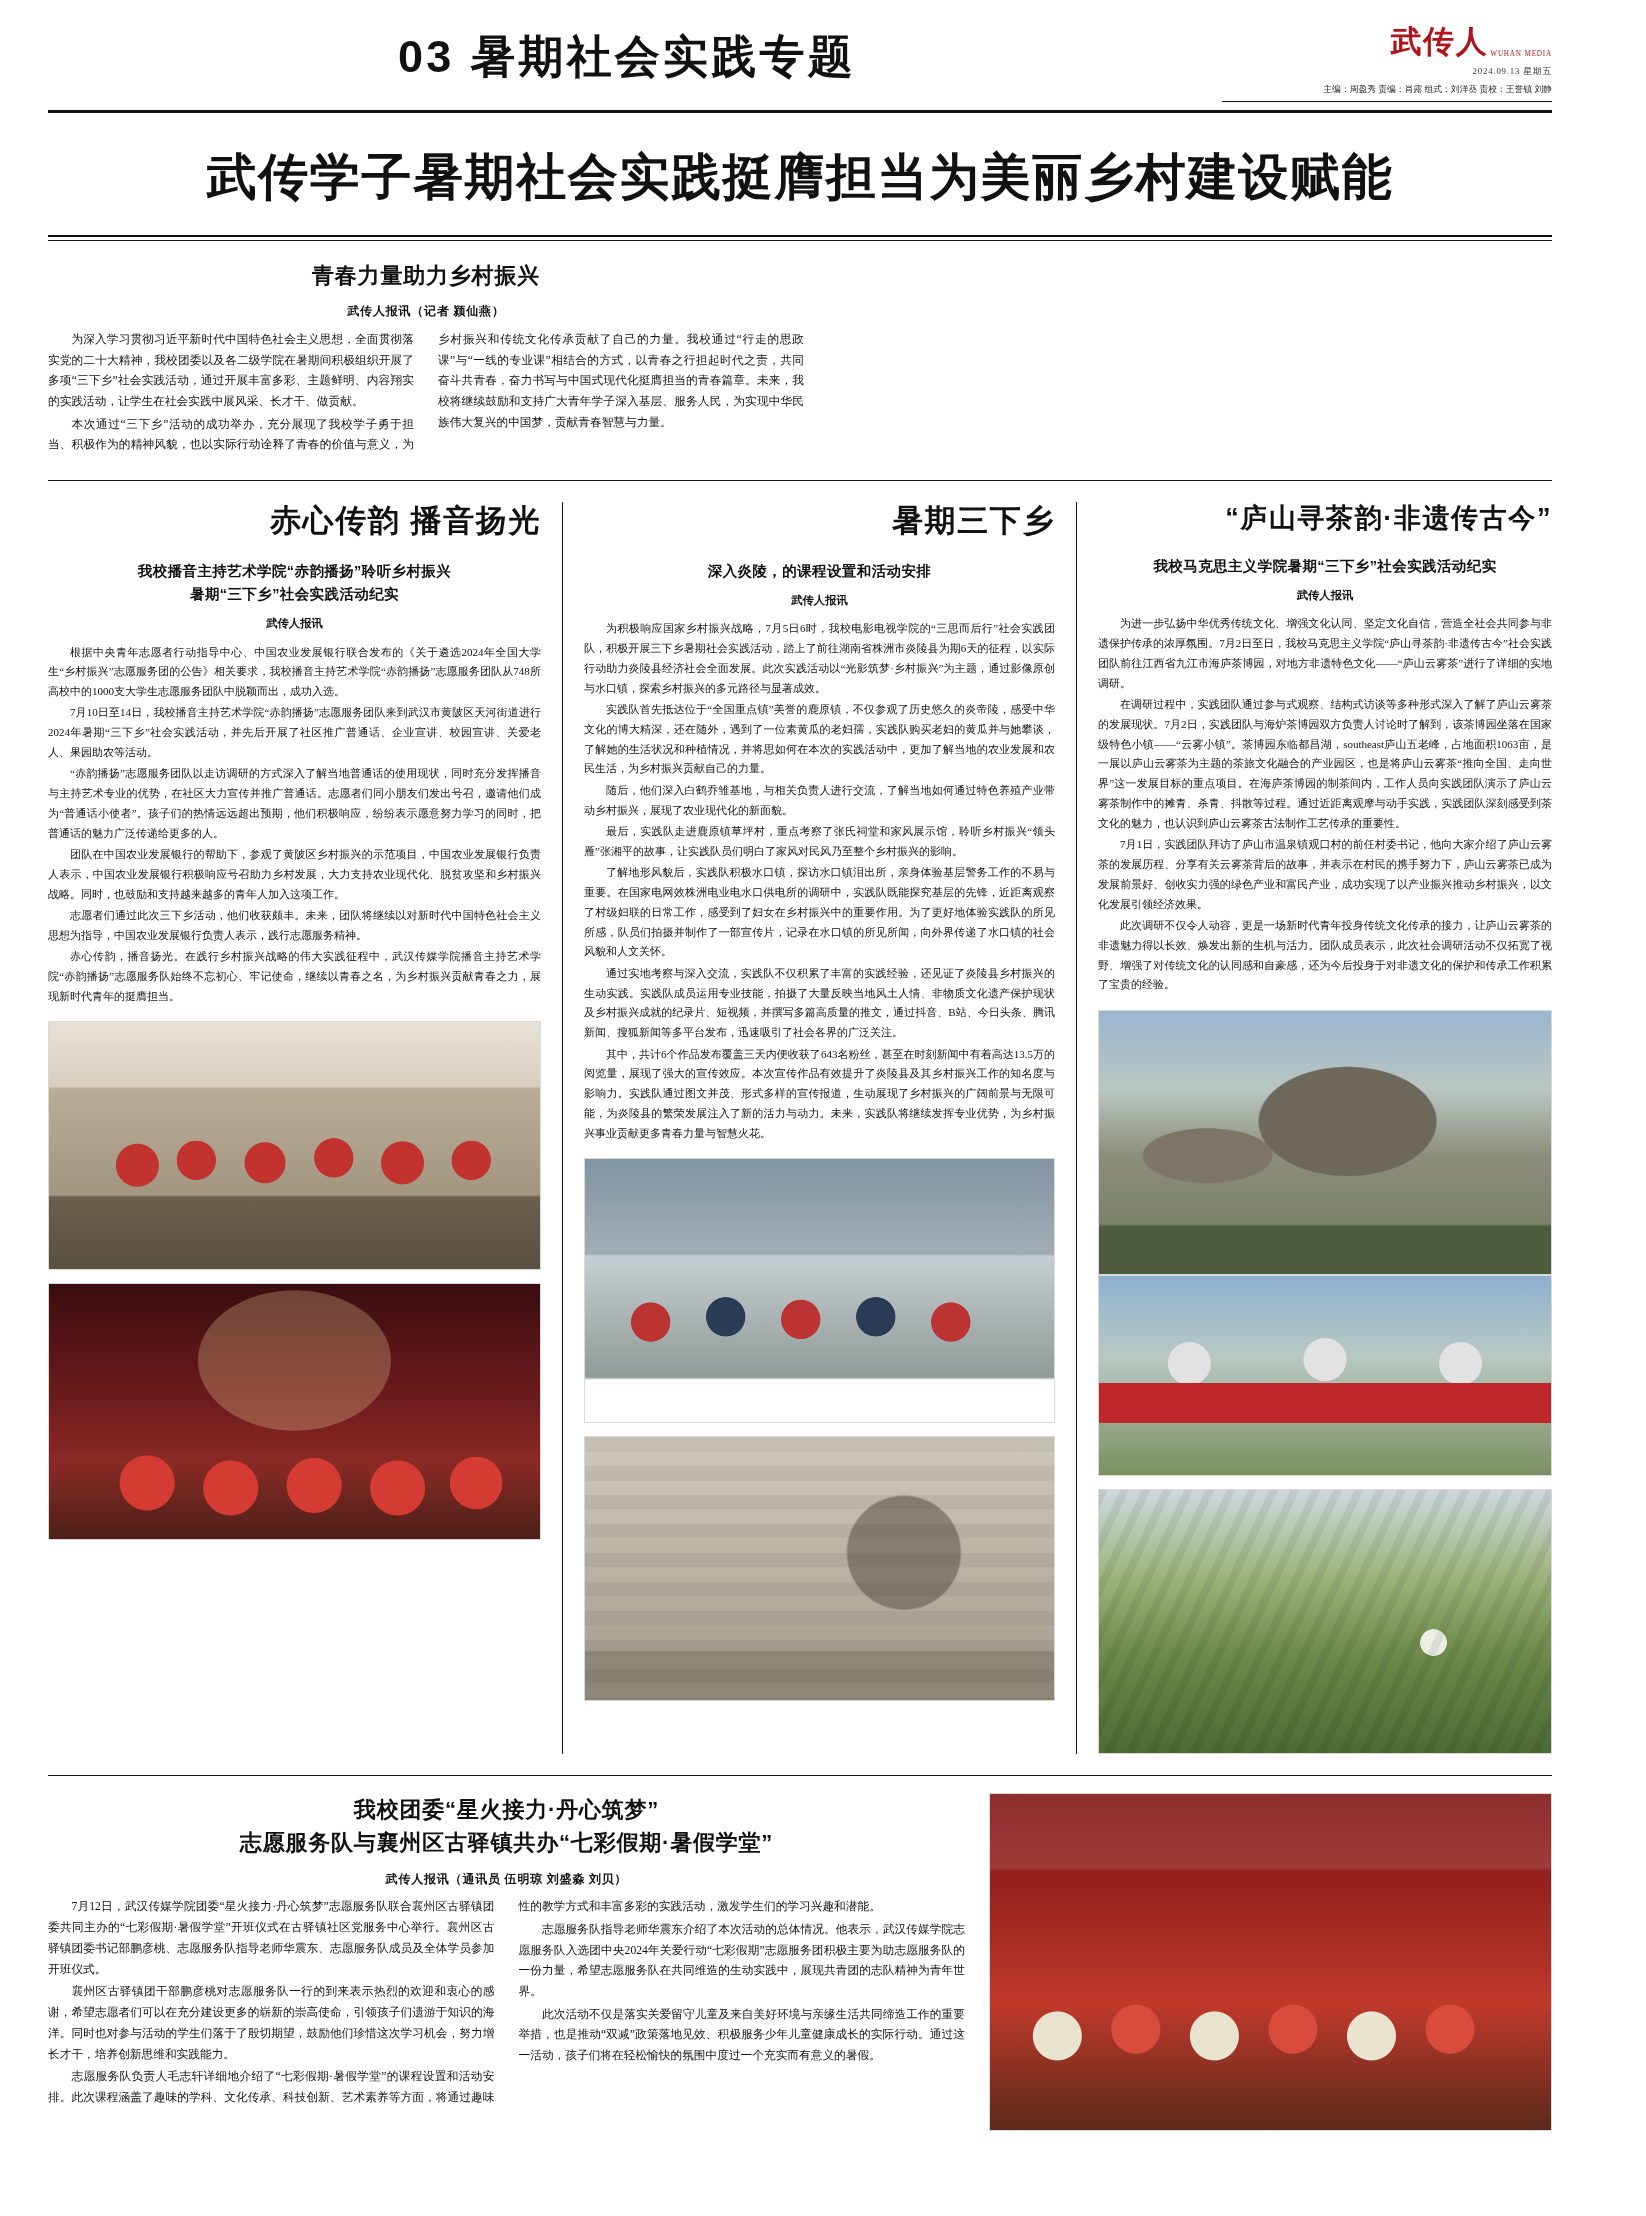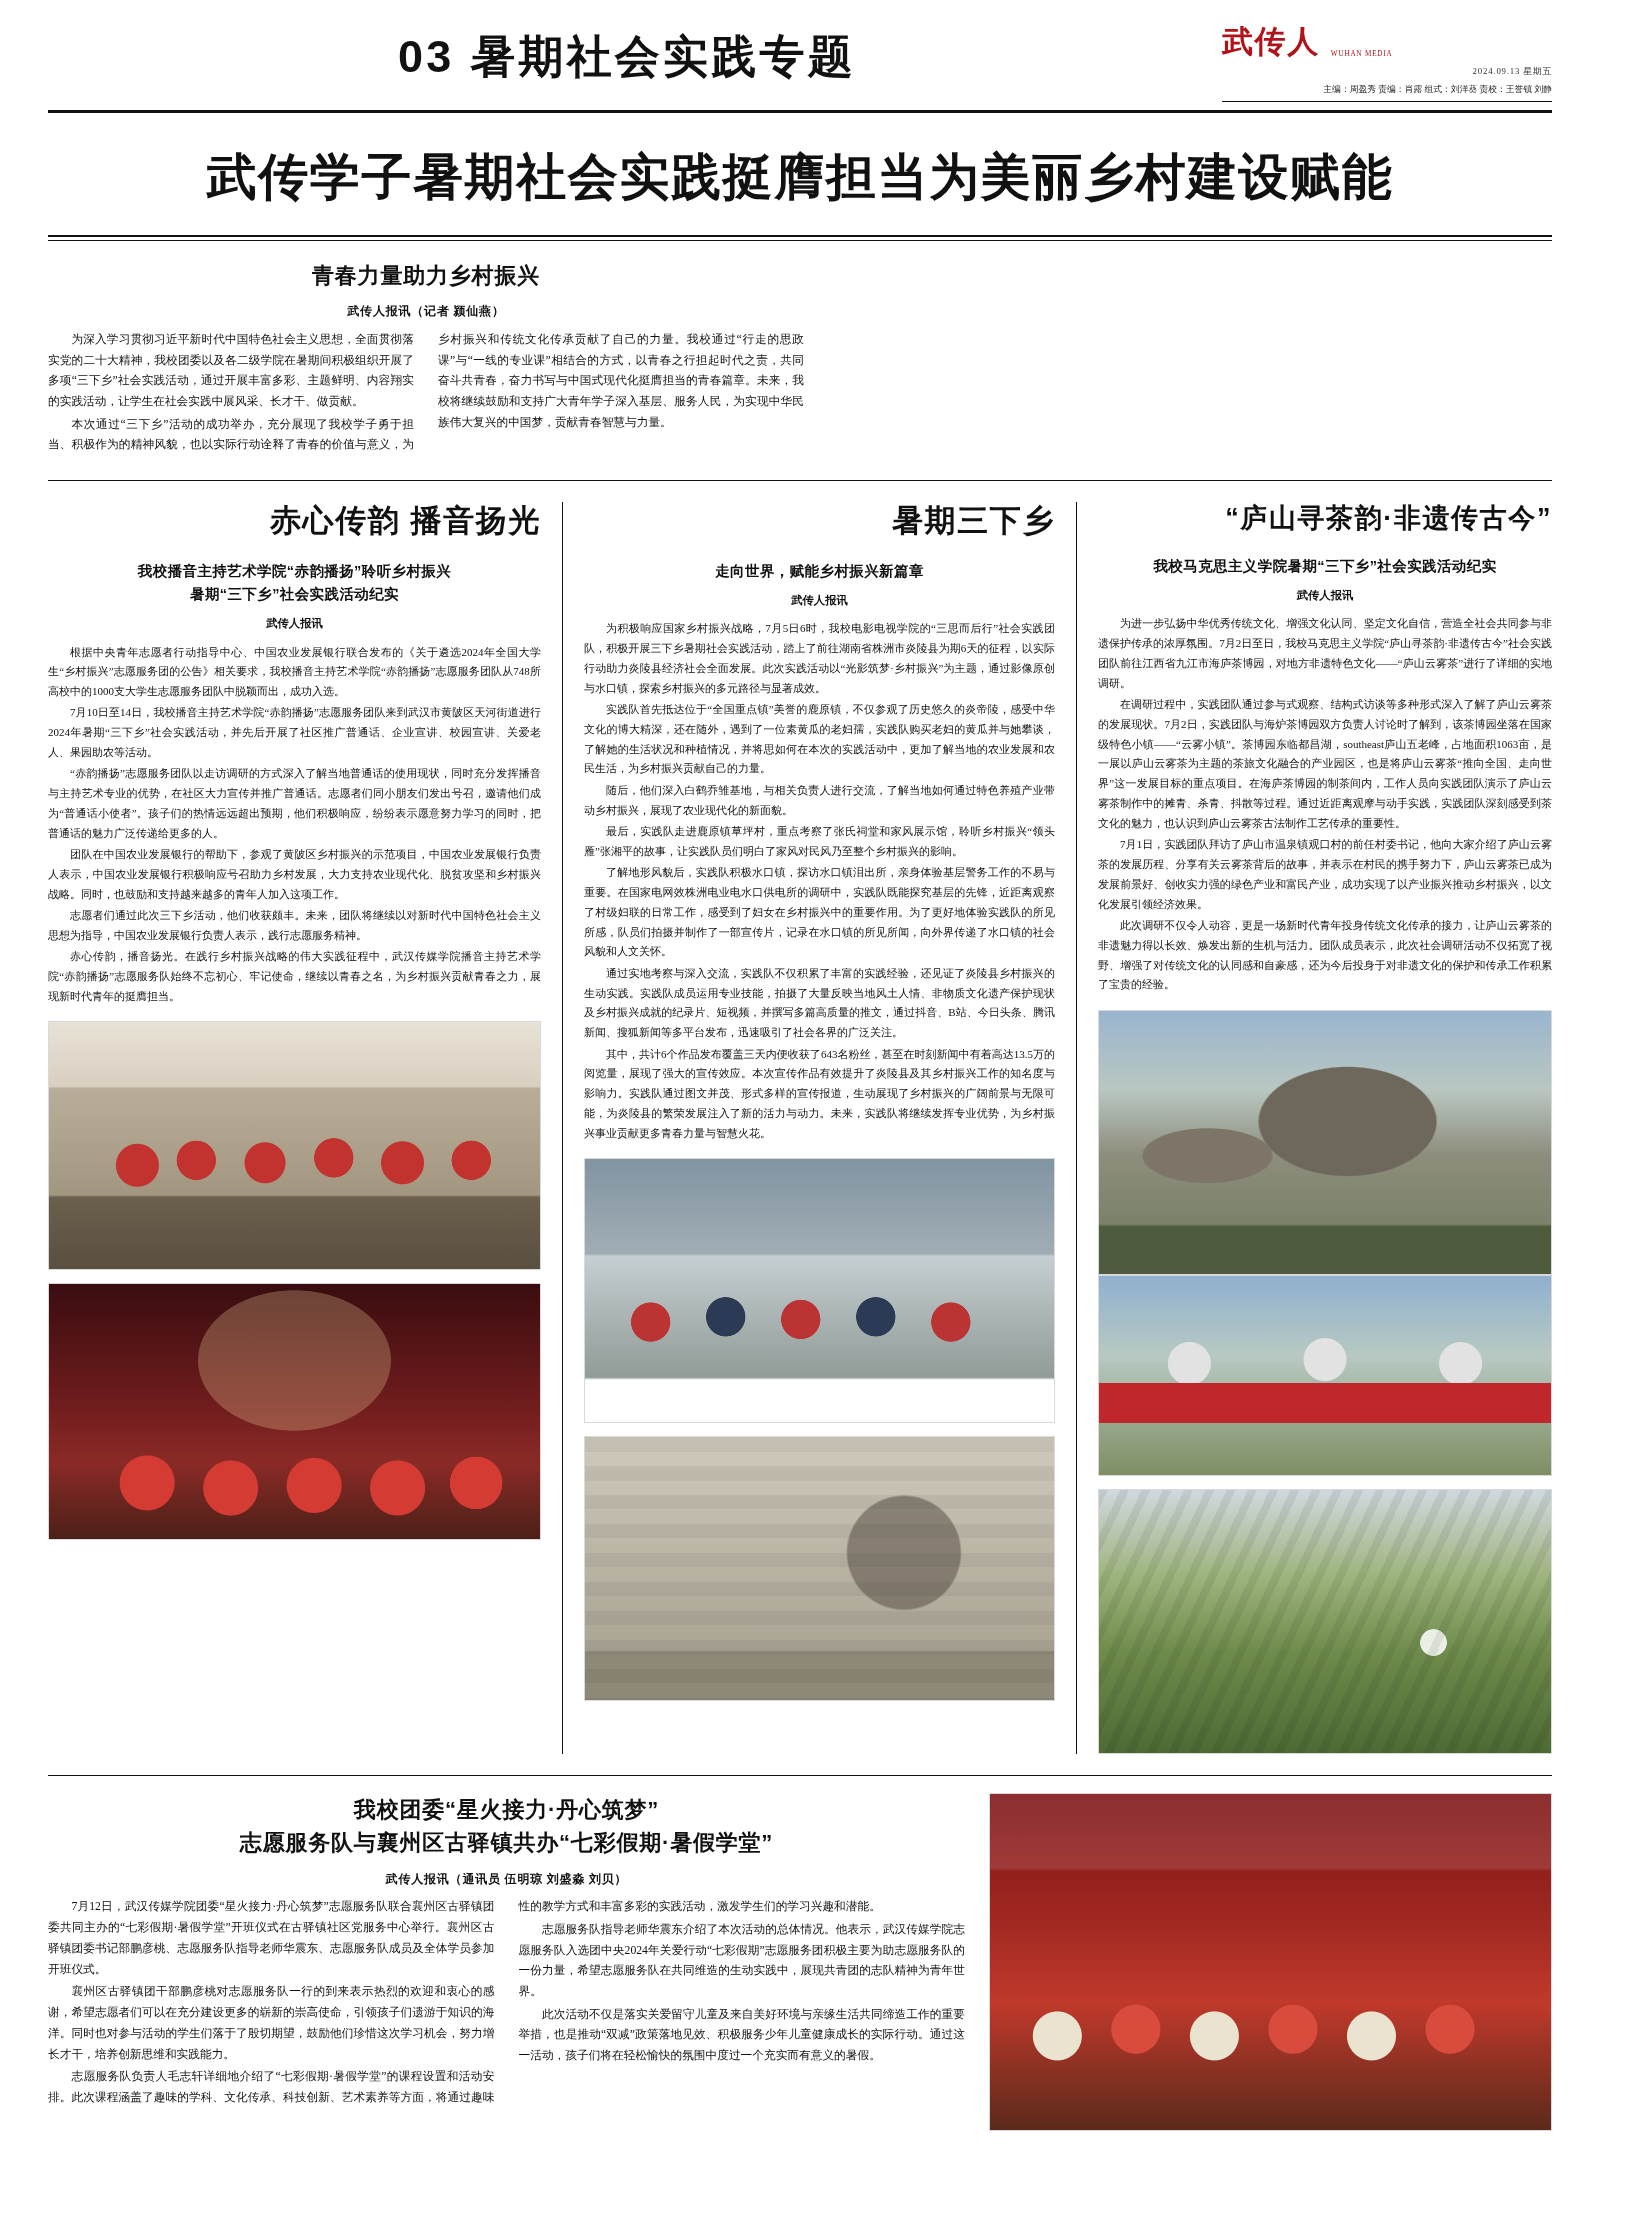--- a/index.html
+++ b/index.html
@@ -38,21 +38,22 @@
   }
   .masthead-right{
     width:346px;
     text-align:left;
     padding-left:16px;
     box-sizing:border-box;
   }
   .logo-row{
     display:flex;
     align-items:flex-end;
-    gap:11px;
+    justify-content:flex-end;
+    gap:2px;
   }
   .logo-cn{
     font-size:31px;
     font-weight:bold;
     color:#b01319;
     letter-spacing:1.6px;
     font-family:"Liberation Serif","DejaVu Serif",serif;
   }
   .logo-en{
     font-size:7.2px;
@@ -420,21 +421,21 @@
       <div class="photo ph-classroom">
         
       </div>
       <div class="photo ph-ceremony">
         
       </div>
     </div>
 
     <div class="col c2 sep">
       <div class="col-title">暑期三下乡</div>
-      <div class="col-sub">走向世界，赋能乡村振兴新篇章</div>
+      <div class="col-sub">深入炎陵，的课程设置和活动安排</div>
       <div class="col-byline">武传人报讯</div>
       <div class="body-text">
         <p>为积极响应国家乡村振兴战略，7月5日6时，我校电影电视学院的“三思而后行”社会实践团队，积极开展三下乡暑期社会实践活动，踏上了前往湖南省株洲市炎陵县为期6天的征程，以实际行动助力炎陵县经济社会全面发展。此次实践活动以“光影筑梦·乡村振兴”为主题，通过影像原创与水口镇，探索乡村振兴的多元路径与显著成效。</p>
         <p>实践队首先抵达位于“全国重点镇”美誉的鹿原镇，不仅参观了历史悠久的炎帝陵，感受中华文化的博大精深，还在随外，遇到了一位素黄瓜的老妇孺，实践队购买老妇的黄瓜并与她攀谈，了解她的生活状况和种植情况，并将思如何在本次的实践活动中，更加了解当地的农业发展和农民生活，为乡村振兴贡献自己的力量。</p>
         <p>随后，他们深入白鹤乔雏基地，与相关负责人进行交流，了解当地如何通过特色养殖产业带动乡村振兴，展现了农业现代化的新面貌。</p>
         <p>最后，实践队走进鹿原镇草坪村，重点考察了张氏祠堂和家风展示馆，聆听乡村振兴“领头雁”张湘平的故事，让实践队员们明白了家风对民风乃至整个乡村振兴的影响。</p>
         <p>了解地形风貌后，实践队积极水口镇，探访水口镇泪出所，亲身体验基层警务工作的不易与重要。在国家电网效株洲电业电水口供电所的调研中，实践队既能探究基层的先锋，近距离观察了村级妇联的日常工作，感受到了妇女在乡村振兴中的重要作用。为了更好地体验实践队的所见所感，队员们拍摄并制作了一部宣传片，记录在水口镇的所见所闻，向外界传递了水口镇的社会风貌和人文关怀。</p>
         <p>通过实地考察与深入交流，实践队不仅积累了丰富的实践经验，还见证了炎陵县乡村振兴的生动实践。实践队成员运用专业技能，拍摄了大量反映当地风土人情、非物质文化遗产保护现状及乡村振兴成就的纪录片、短视频，并撰写多篇高质量的推文，通过抖音、B站、今日头条、腾讯新闻、搜狐新闻等多平台发布，迅速吸引了社会各界的广泛关注。</p>
         <p>其中，共计6个作品发布覆盖三天内便收获了643名粉丝，甚至在时刻新闻中有着高达13.5万的阅览量，展现了强大的宣传效应。本次宣传作品有效提升了炎陵县及其乡村振兴工作的知名度与影响力。实践队通过图文并茂、形式多样的宣传报道，生动展现了乡村振兴的广阔前景与无限可能，为炎陵县的繁荣发展注入了新的活力与动力。未来，实践队将继续发挥专业优势，为乡村振兴事业贡献更多青春力量与智慧火花。</p>
       </div>

